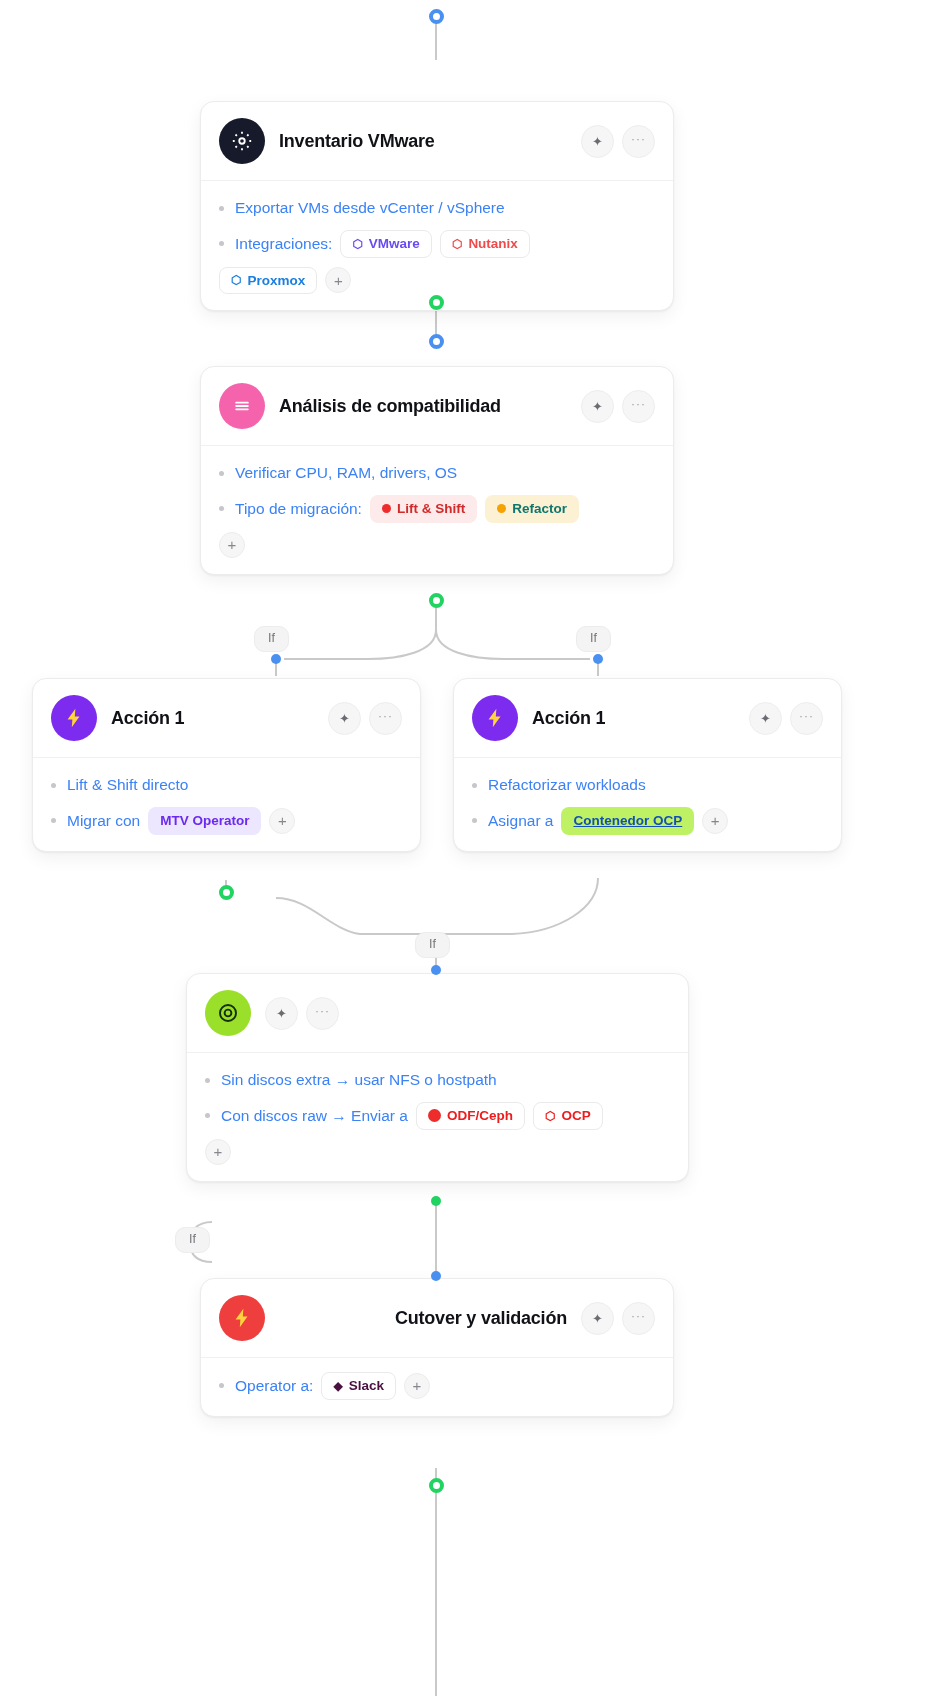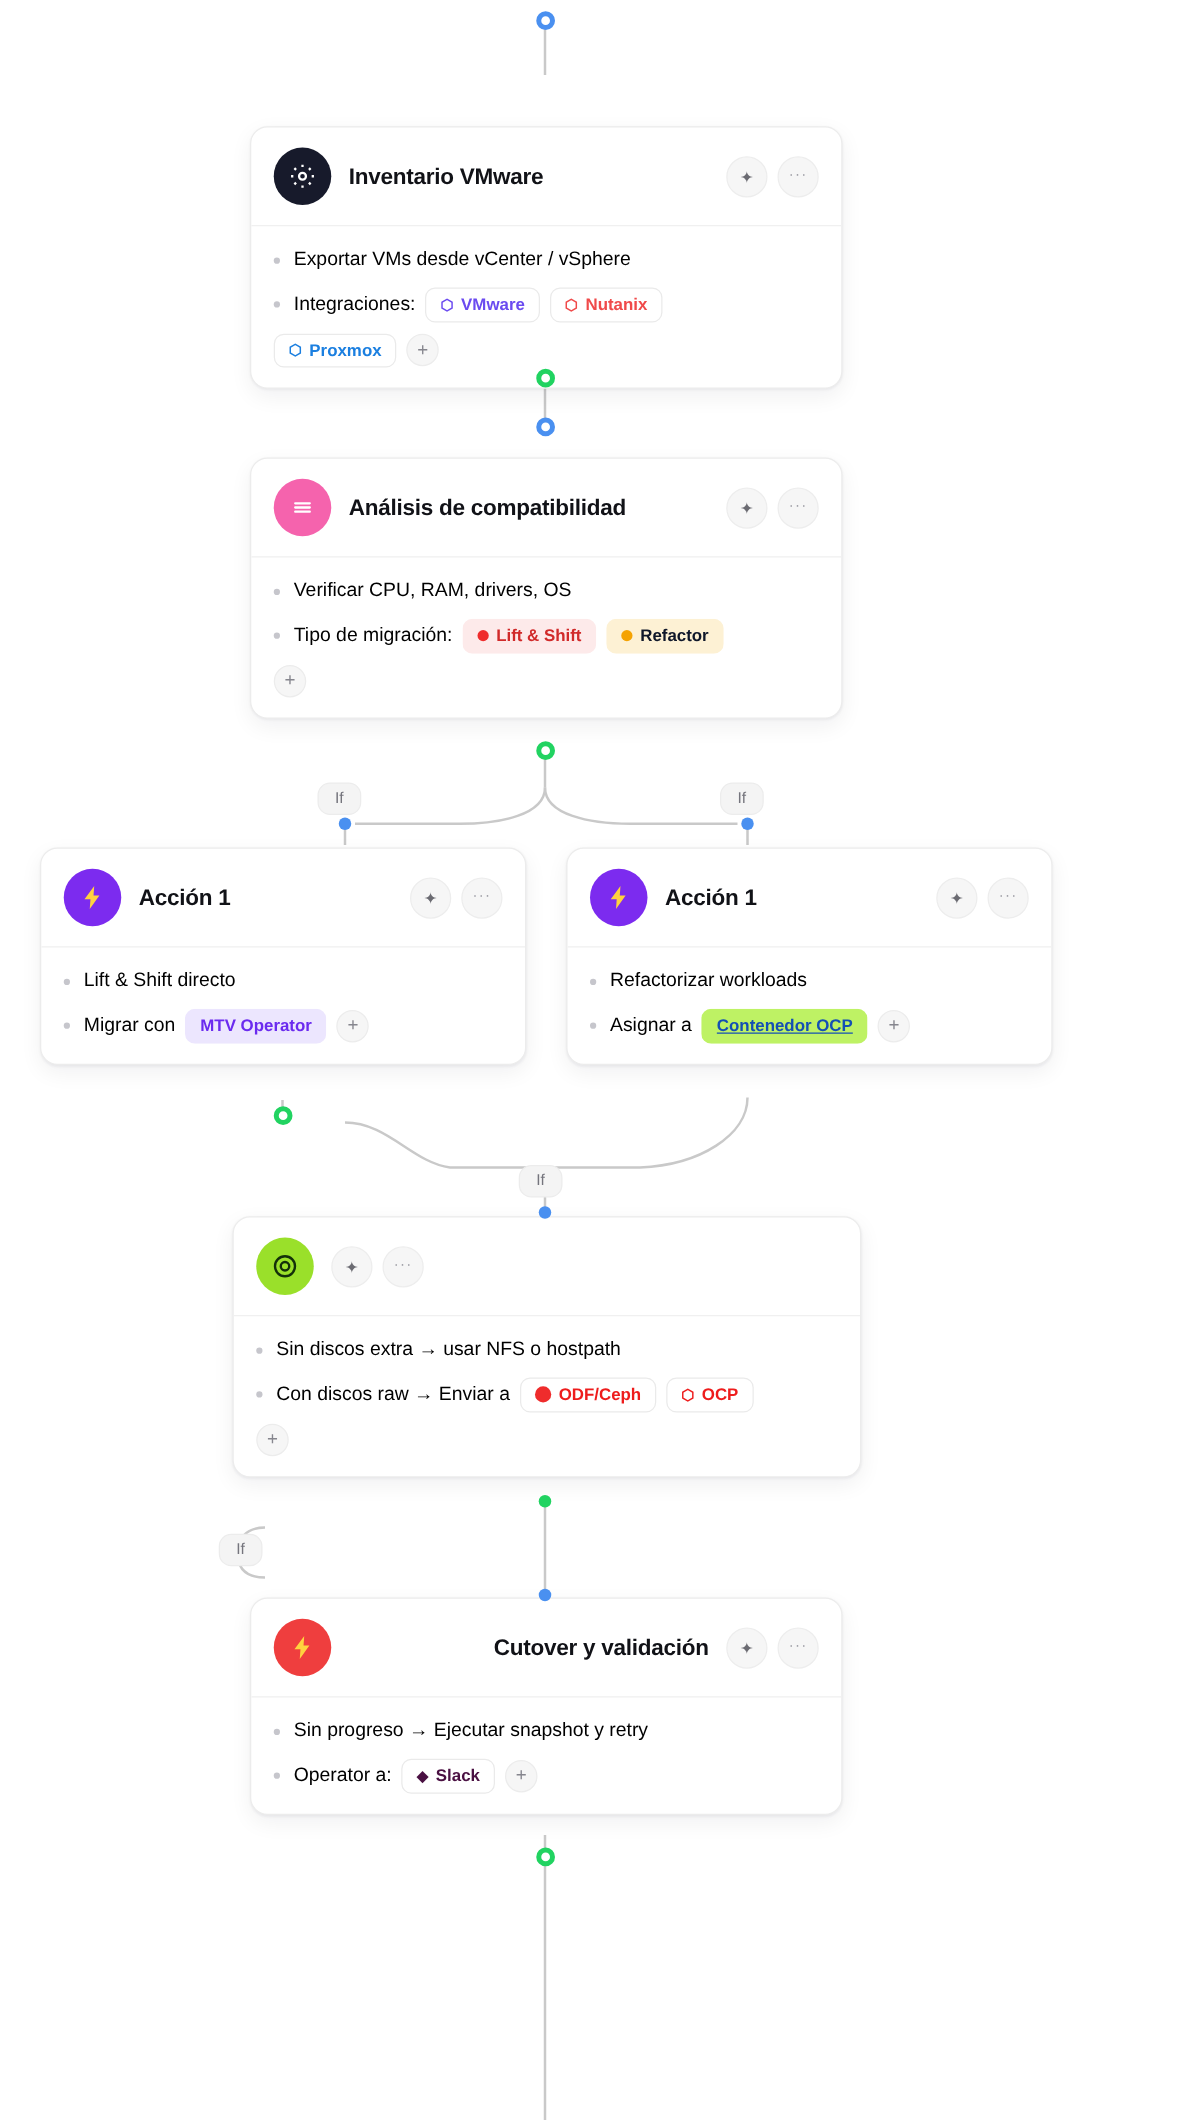--- a/index.html
+++ b/index.html
@@ -88,21 +88,21 @@
   .row:last-child { margin-bottom: 0; }
   .bullet {
     width: 5px; height: 5px;
     border-radius: 50%;
     background: #c6c6cc;
     flex: 0 0 5px;
     margin-right: 3px;
   }
   .row-text {
     font-size: 15.5px;
-    color: #000000;
+    color: #3b82f6;
     white-space: nowrap;
   }
 
   
   .tag {
     display: inline-flex;
     align-items: center;
     gap: 6px;
     font-size: 13.5px;
     font-weight: bold;
@@ -278,21 +278,21 @@
         <span class="bullet"></span>
         <span class="row-text">Verificar CPU, RAM, drivers, OS</span>
       </div>
       <div class="row">
         <span class="bullet"></span>
         <span class="row-text">Tipo de migración:</span>
         <span class="tag soft" style="color:#d12a2a; background:#fdeaea;">
           <span class="dot" style="background:#ef2c2c;"></span>
           <span>Lift &amp; Shift</span>
         </span>
-        <span class="tag soft" style="color:#0f172a; background:#fdf1d4;">
+        <span class="tag soft" style="color:#0f766e; background:#fdf1d4;">
           <span class="dot" style="background:#f5a302;"></span>
           <span>Refactor</span>
         </span>
       </div>
       <div class="row">
         <span class="plus-btn">+</span>
       </div>
     </div>
   </div>
 
@@ -399,24 +399,20 @@
       </div>
       <div class="node-title">Cutover y validación</div>
       <div class="head-btns">
         <div class="round-btn">✦</div>
         <div class="round-btn dots">···</div>
       </div>
     </div>
     <div class="card-body">
       <div class="row">
         <span class="bullet"></span>
-        <span class="row-text">Sin progreso → Ejecutar snapshot y retry</span>
-      </div>
-      <div class="row">
-        <span class="bullet"></span>
         <span class="row-text">Operator a:</span>
         <span class="tag outline" style="color:#4a1042;">
           <span class="glyph">◆</span>
           <span>Slack</span>
         </span>
         <span class="plus-btn">+</span>
       </div>
     </div>
   </div>
 

